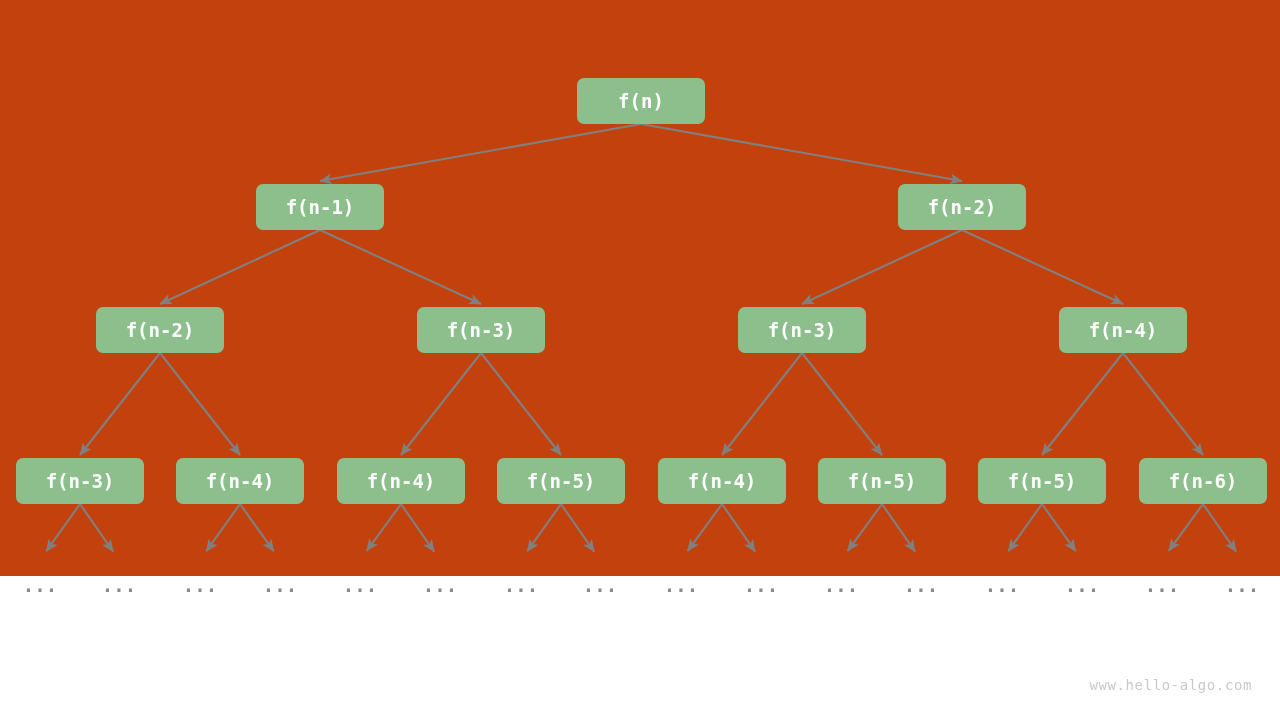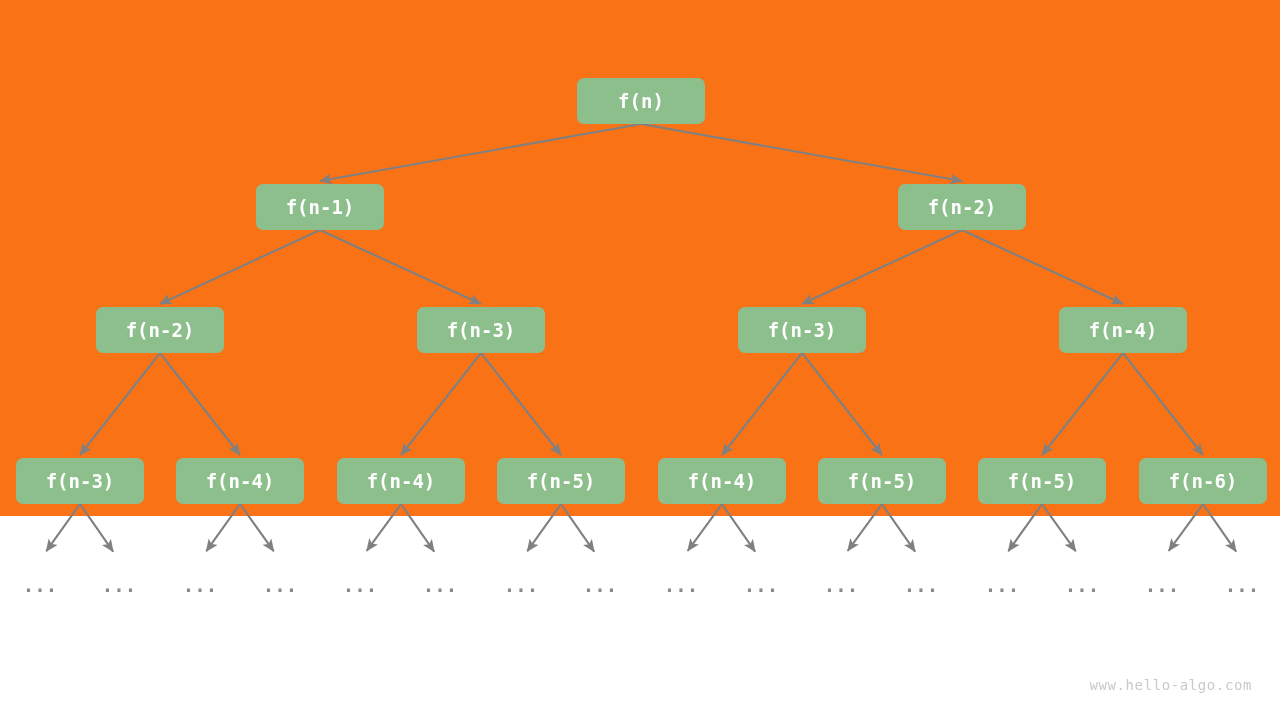--- a/index.html
+++ b/index.html
@@ -9,22 +9,22 @@
   }
   body {
     width: 1280px;
     height: 720px;
     overflow: hidden;
     font-family: "DejaVu Sans Mono", monospace;
   }
   #diagram-root {
     position: relative;
     width: 1280px;
-    height: 516px;
-    background: #f97316;
+    height: 576px;
+    background: #c2410c;
   }
   svg#tree-svg {
     position: absolute;
     left: 0;
     top: 0;
     width: 1280px;
     height: 720px;
     display: block;
   }
   .node-rect {

